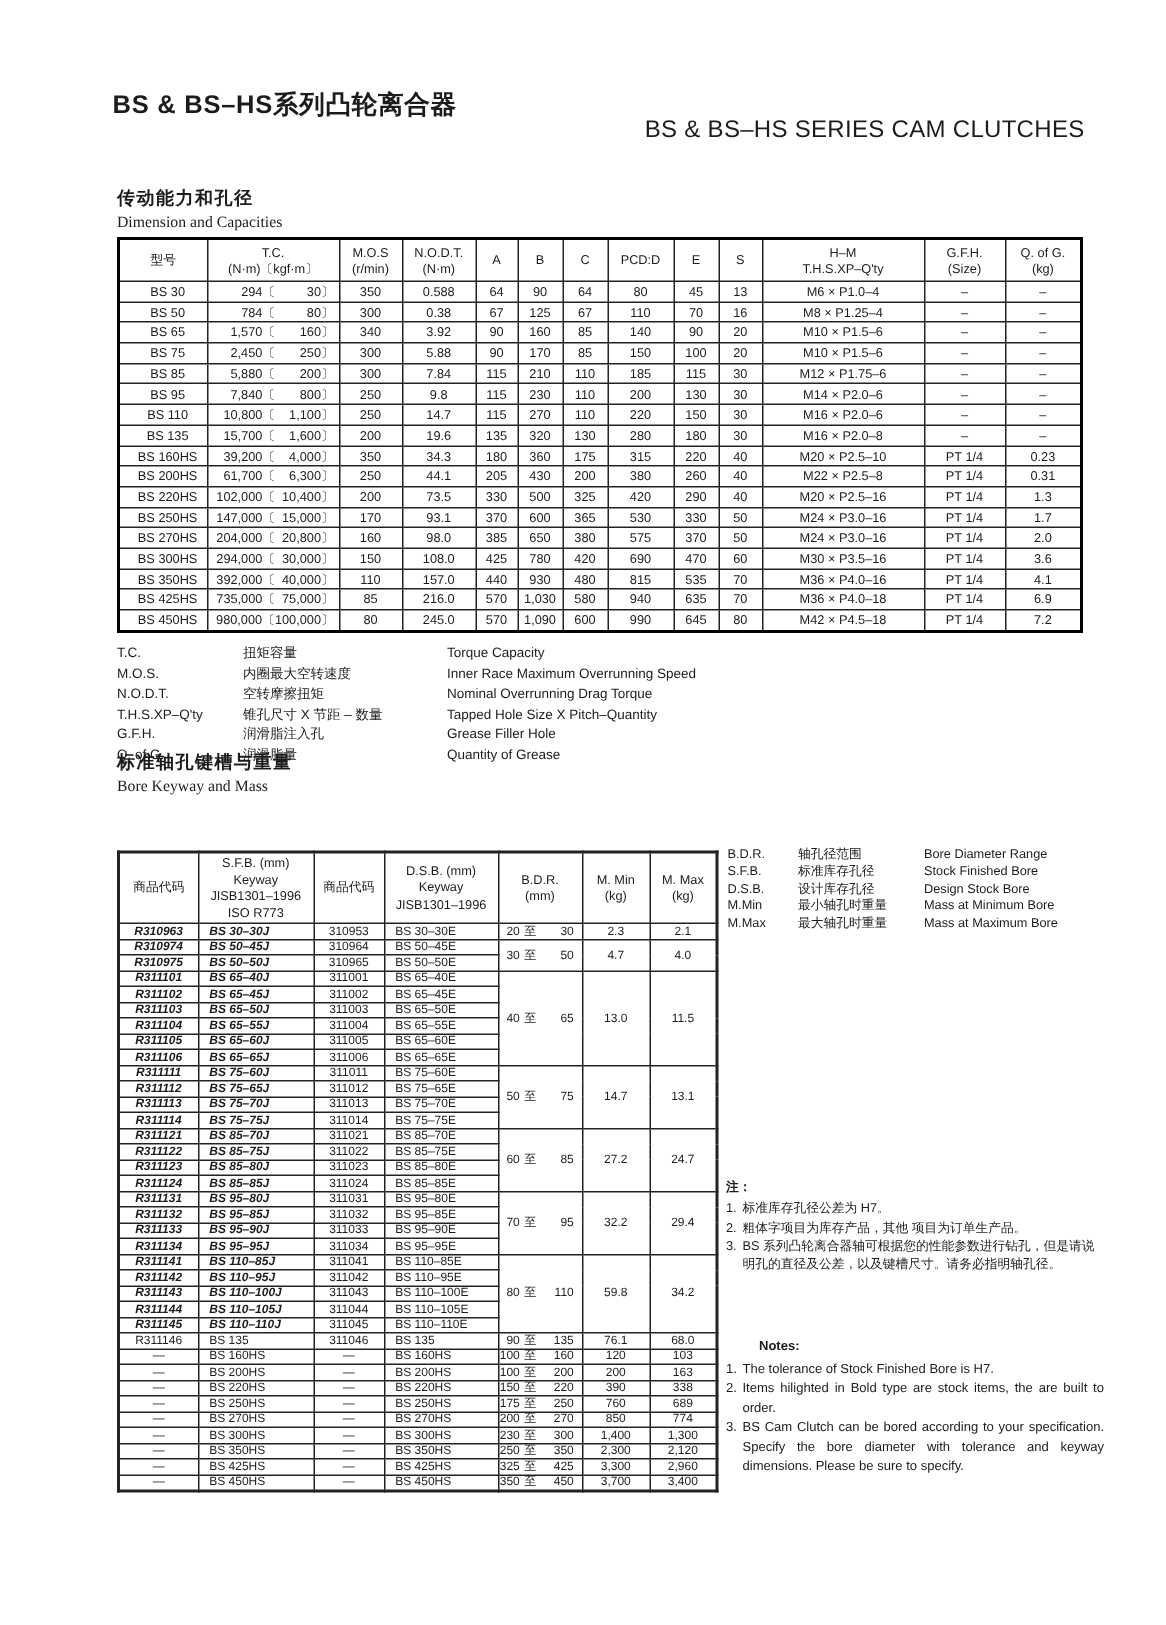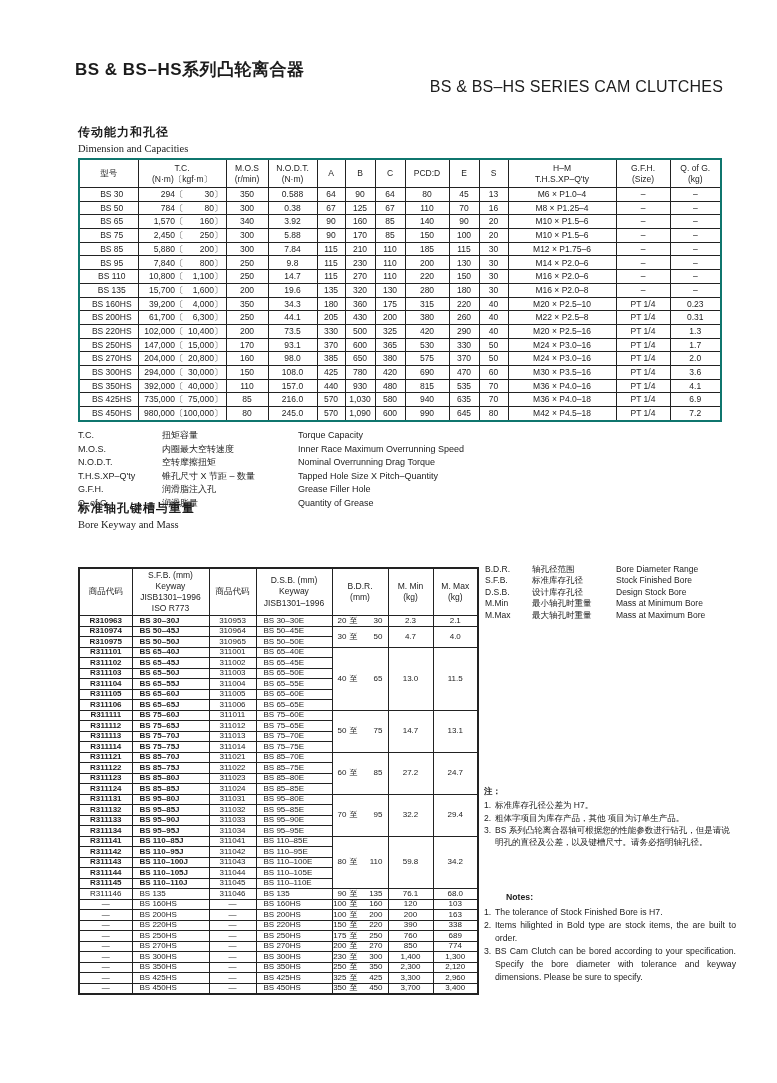--- a/index.html
+++ b/index.html
@@ -16,21 +16,21 @@
 
   
   .sec{position:absolute;left:78px;font-family:Liberation Serif, serif;}
   .sec1{top:124px;}
   .sec2{top:500px;}
   .sec-cn{font-size:12px;font-weight:bold;letter-spacing:1px;}
   .sec-en{font-size:10.5px;margin-top:2px;}
 
   
   table{border-collapse:collapse;table-layout:fixed;}
-  .t1{position:absolute;left:78px;top:158px;width:572px;font-size:8.5px;border:2px solid #0f766e;}
+  .t1{position:absolute;left:78px;top:158px;width:572px;font-size:8.5px;border:2px solid #000000;}
   .t1 th,.t1 td{border:1px solid #222;padding:0;vertical-align:middle;}
   .t1 thead th{height:27px;font-weight:normal;text-align:center;line-height:1.25;}
   .t1 tbody td{height:12.7px;text-align:center;line-height:1;}
   .t1 td.model{text-align:center;padding-left:6px;}
   .tcwrap{display:flex;width:100%;}
   .tcwrap .tcn{flex:1.15;text-align:right;}
   .tcwrap .tck{flex:1;text-align:right;padding-right:3px;}
 
   
   .legend{position:absolute;}
@@ -38,21 +38,21 @@
   .legend1 .lrow{display:grid;grid-template-columns:84px 136px auto;line-height:13.6px;}
   .legend2{left:485px;top:564px;font-size:8.5px;}
   .legend2 .lrow{display:grid;grid-template-columns:47px 84px auto;line-height:11.4px;}
 
   
   .t2{position:absolute;left:78px;top:567px;width:399px;font-size:8px;border:2px solid #222;}
   .t2 th,.t2 td{border:1px solid #222;padding:0;vertical-align:middle;}
   .t2 thead th{height:46px;font-weight:normal;text-align:center;font-size:8.5px;line-height:1.3;}
   .t2 tbody td{height:9.5px;line-height:1;text-align:center;}
   .t2 td.pname{text-align:left;padding-left:7px;}
-  .t2 td.b{font-weight:bold;}
+  .t2 td.b{font-weight:bold;font-style:italic;}
   .bdrwrap{display:flex;width:100%;align-items:center;}
   .bdrwrap .n1{flex:1;text-align:right;}
   .bdrwrap .zhi{padding:0 3px;}
   .bdrwrap .n2{width:22px;text-align:right;margin-right:5px;}
 
   
   .notes{position:absolute;left:484px;width:252px;}
   .notes-cn{top:785px;font-size:8.5px;line-height:12.3px;}
   .notes-en{top:891px;font-size:8.7px;line-height:13px;}
   .notes-title{font-weight:bold;margin-bottom:2px;}

